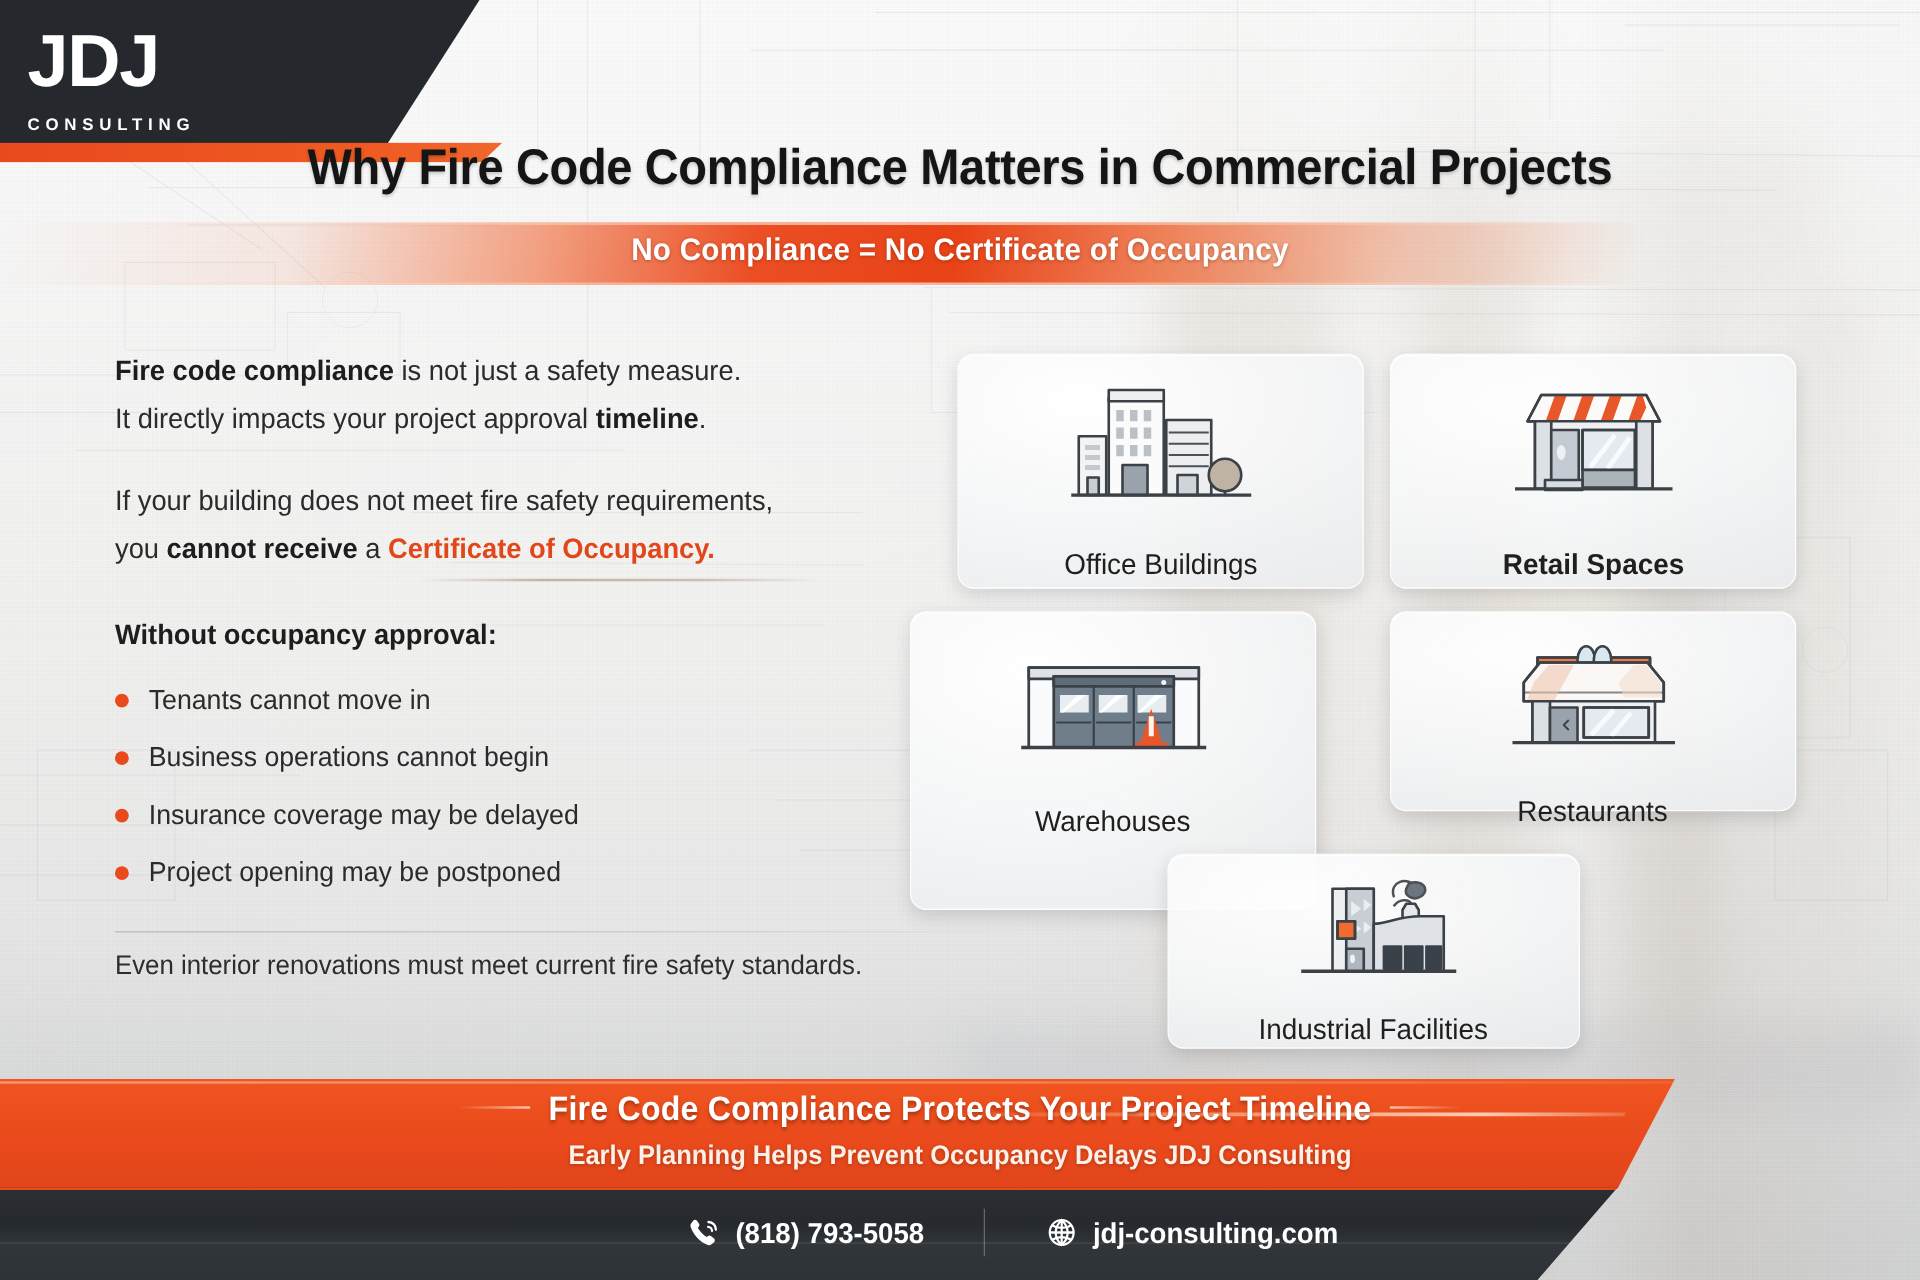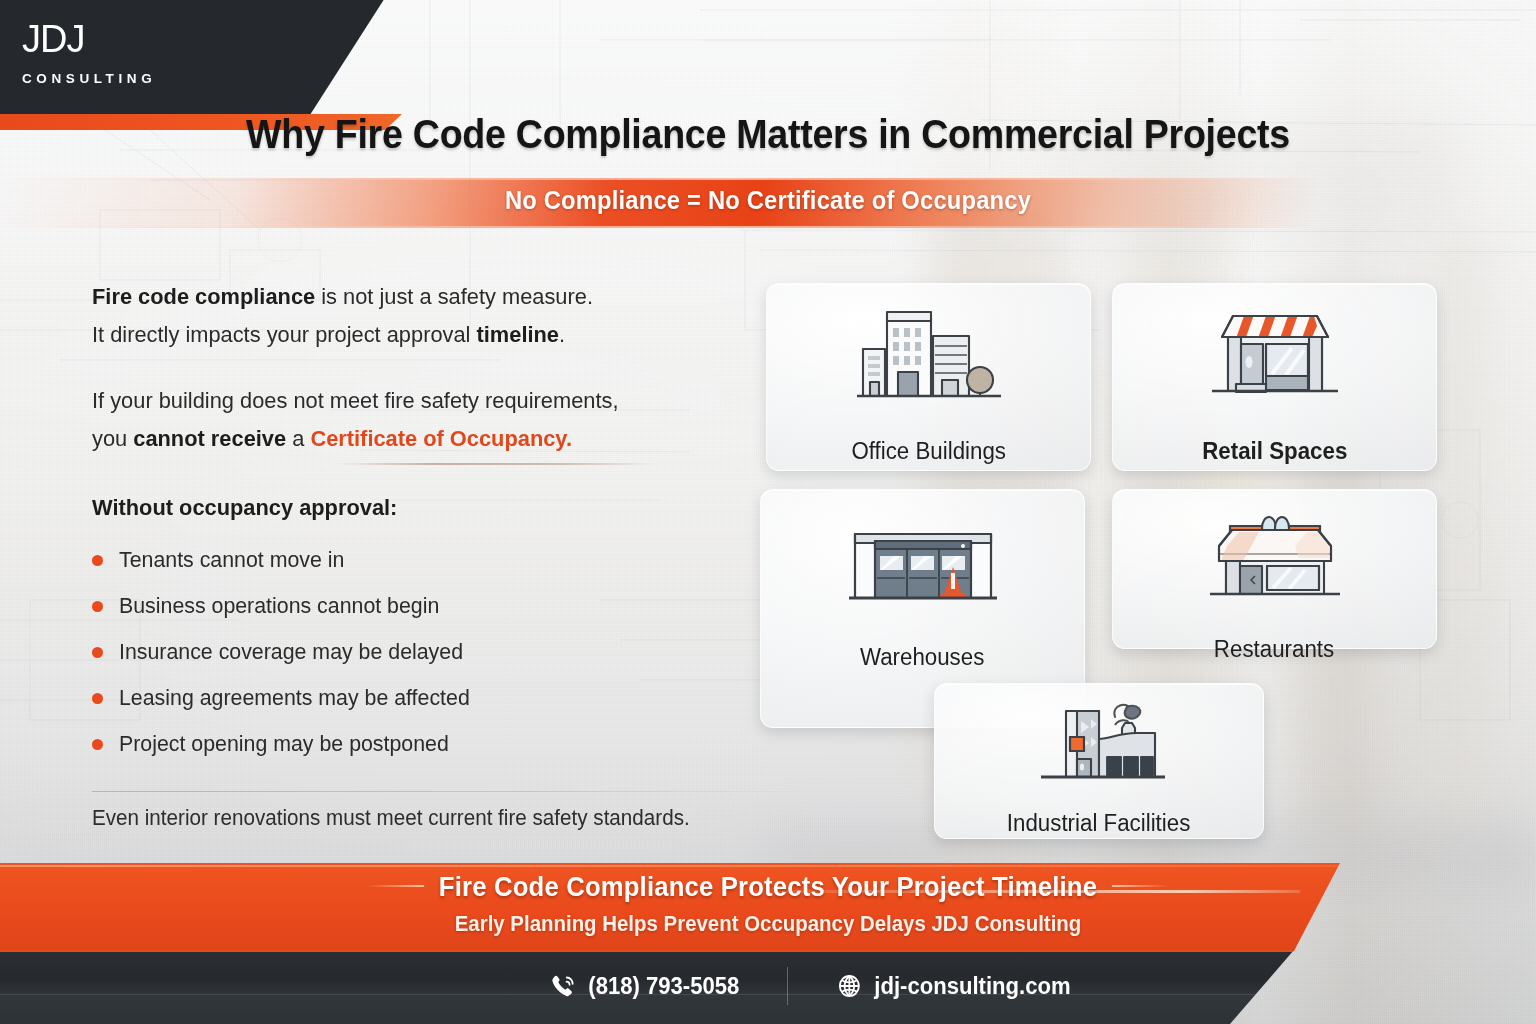--- a/index.html
+++ b/index.html
@@ -68,21 +68,21 @@
     position: absolute; left: -10px; top: 114px;
     width: 430px; height: 16px;
     background: linear-gradient(90deg, #e8491d 0%, #ef5a22 70%, #f06a2c 100%);
     clip-path: polygon(0 0, 412px 0, 395px 16px, 0 16px);
   }
   .logo-text {
     position: absolute; left: 22px; top: 20px;
     color: #fff;
   }
   .logo-main {
-    font-size: 38px; font-weight: 400;
+    font-size: 59px; font-weight: 700;
     letter-spacing: -1px; line-height: 1;
     font-family: "Liberation Sans", sans-serif;
   }
   .logo-sub {
     font-size: 13.5px; font-weight: 700;
     letter-spacing: 4.6px; margin-top: 13px;
     font-family: "Liberation Sans", sans-serif;
   }
 
   
@@ -205,21 +205,21 @@
   }
   .card-icon { height: 112px; display: flex; align-items: center; justify-content: center; }
   .card-label {
     font-size: 23px; color: #1f1f1f;
     transform: scaleX(0.97);
     margin-top: 2px;
     white-space: nowrap;
   }
   #card-office    { left: 766px;  top: 283px; width: 325px; height: 188px; }
   #card-retail    { left: 1112px; top: 283px; width: 325px; height: 188px; font-weight: bold; }
-  #card-warehouse { left: 760px;  top: 489px; width: 325px; height: 239px; align-items: center; }
+  #card-warehouse { left: 728px;  top: 489px; width: 325px; height: 239px; align-items: center; }
   #card-restaurant{ left: 1112px; top: 489px; width: 325px; height: 160px; }
   #card-industrial{ left: 934px;  top: 683px; width: 330px; height: 156px; padding-top: 8px; }
   #card-industrial .card-icon { height: 92px; }
 
   
   .footer-band {
     position: absolute; left: 0; top: 863px;
     width: 1536px; height: 88px;
     background: linear-gradient(180deg, #ef5521 0%, #ea4a1c 55%, #e0451a 100%);
     clip-path: polygon(0 0, 1340px 0, 1294px 88px, 0 88px);
@@ -373,24 +373,20 @@
       <li>
           <span class="dot"></span>
           <span class="li-text">Business operations cannot begin</span>
         </li>
       <li>
           <span class="dot"></span>
           <span class="li-text">Insurance coverage may be delayed</span>
         </li>
       <li>
           <span class="dot"></span>
-          <span class="li-text">Leasing agreements may be affected</span>
-        </li>
-      <li>
-          <span class="dot"></span>
           <span class="li-text">Project opening may be postponed</span>
         </li>
     </ul>
 
     <div class="closing-divider"></div>
     <div class="closing">Even interior renovations must meet current fire safety standards.</div>
   </div>
 
   <div class="card" id="card-office">
     <div class="card-icon">

